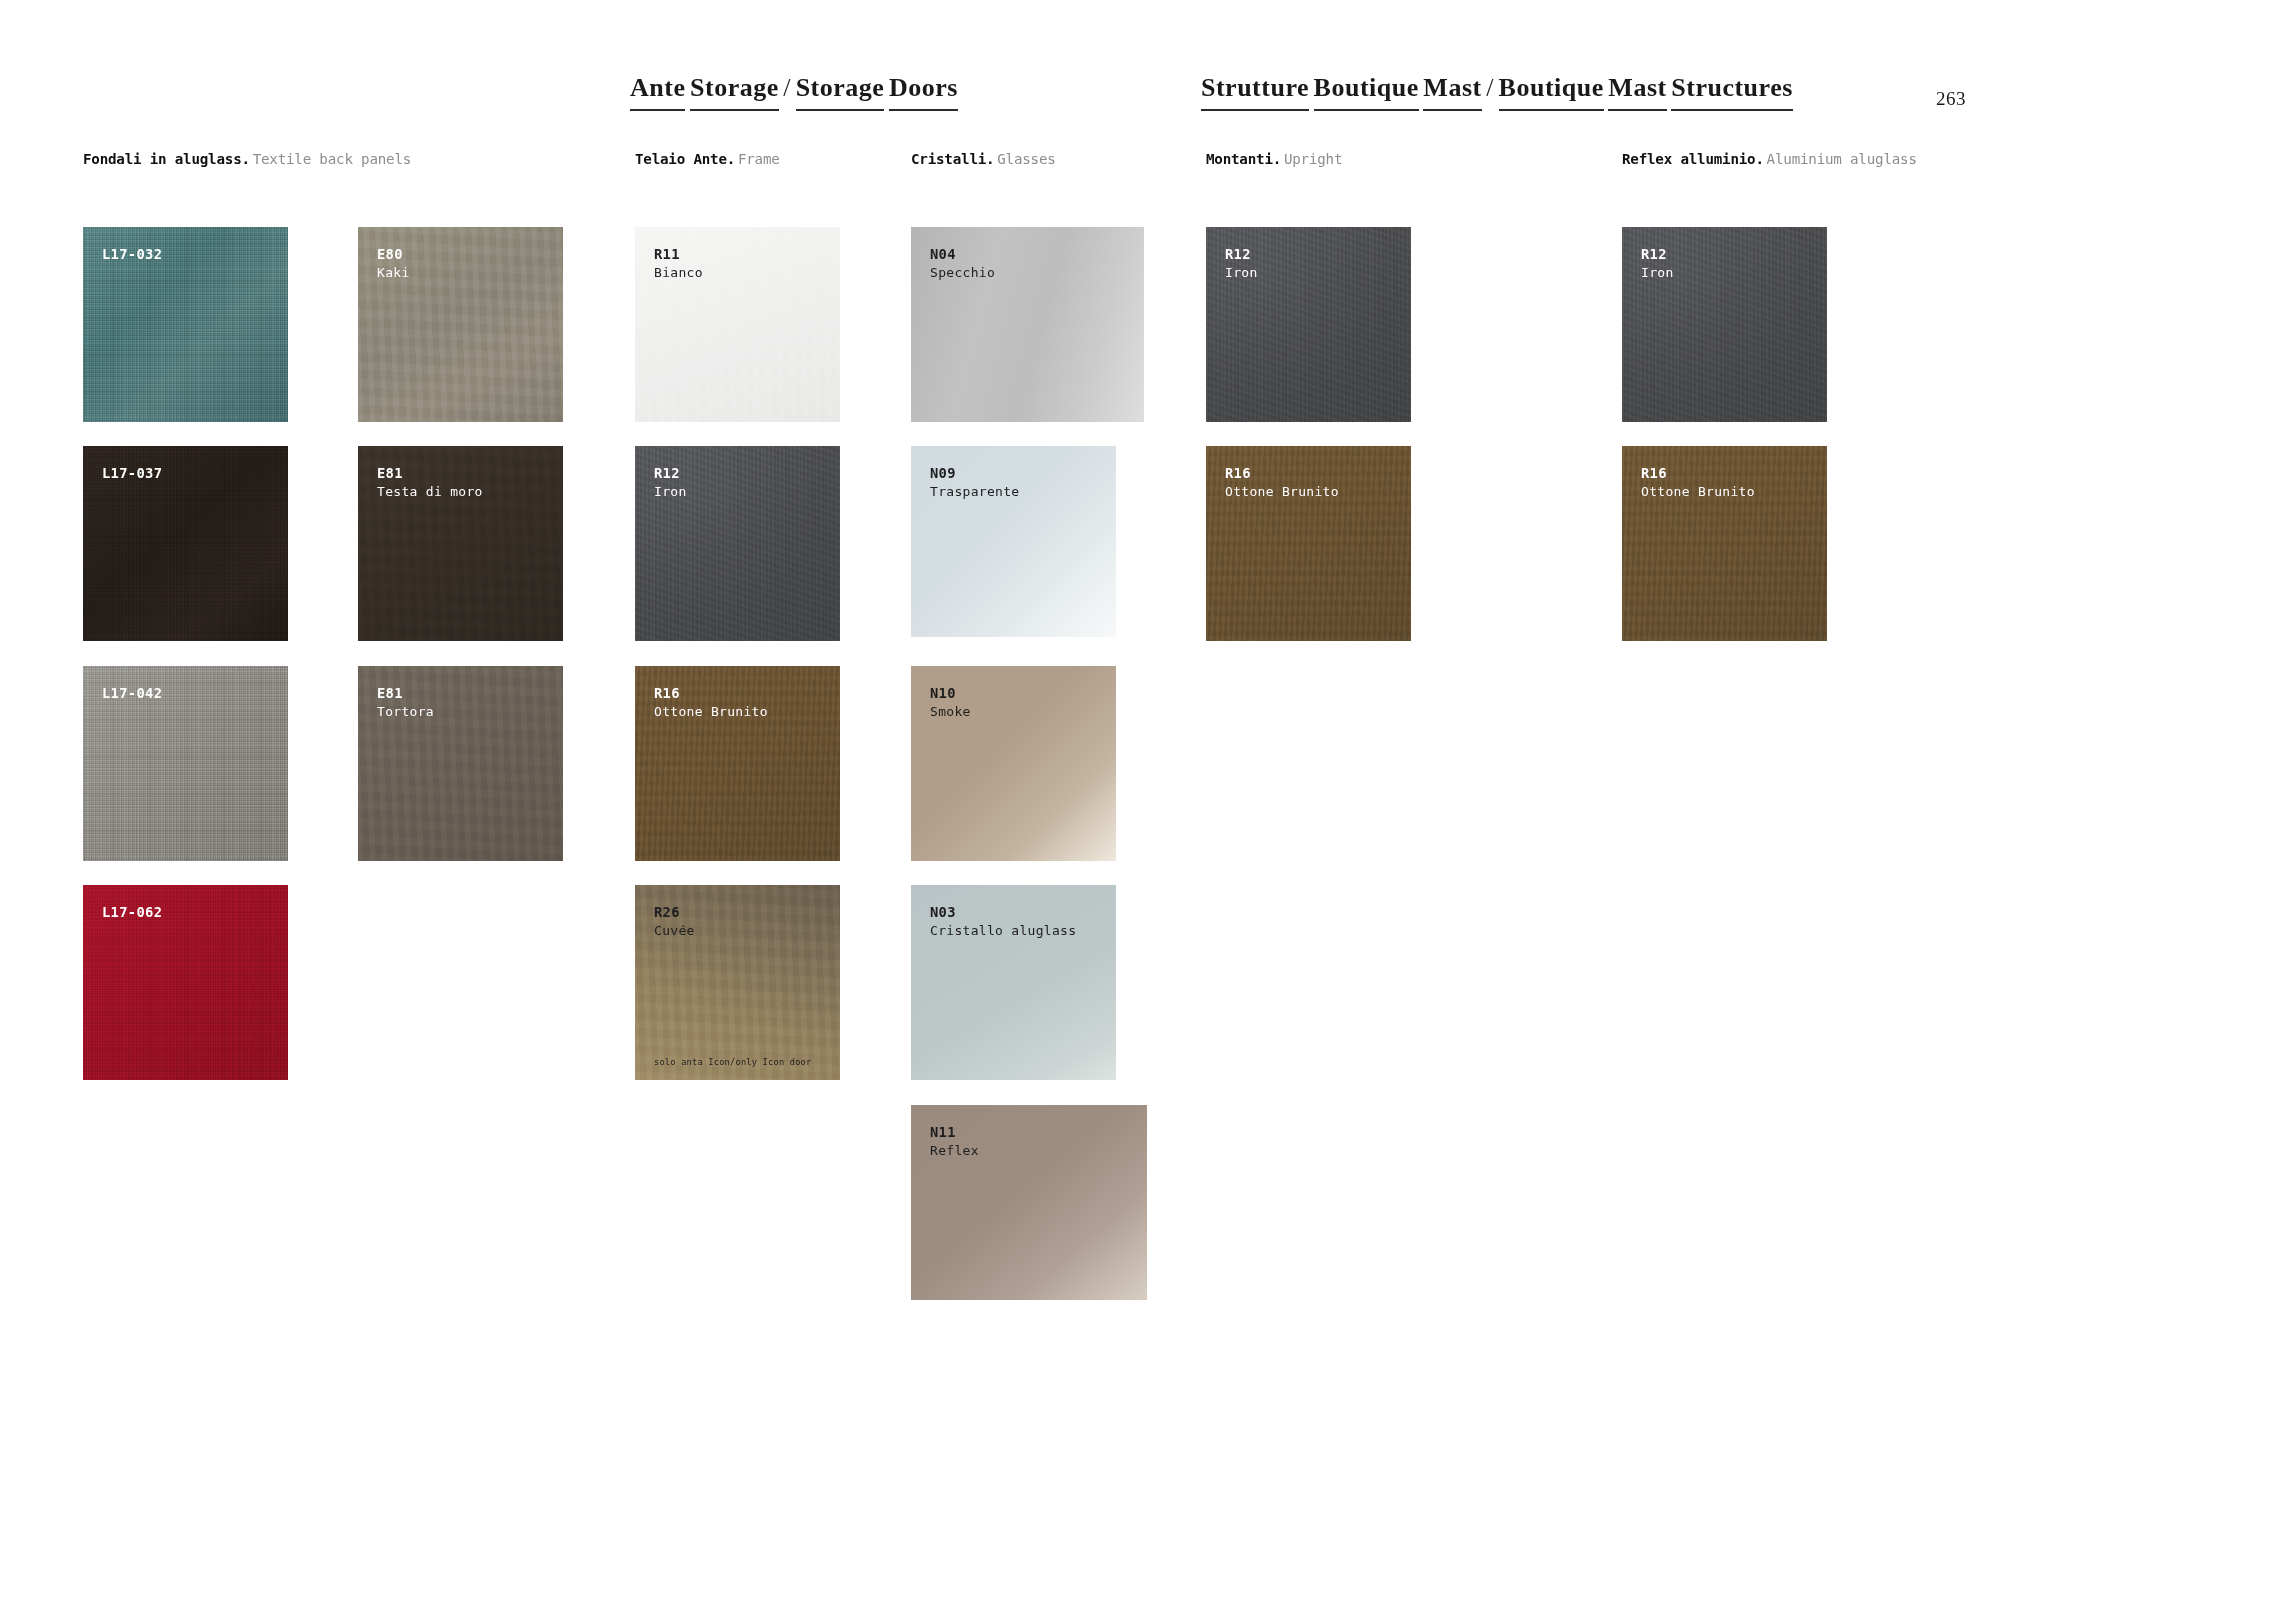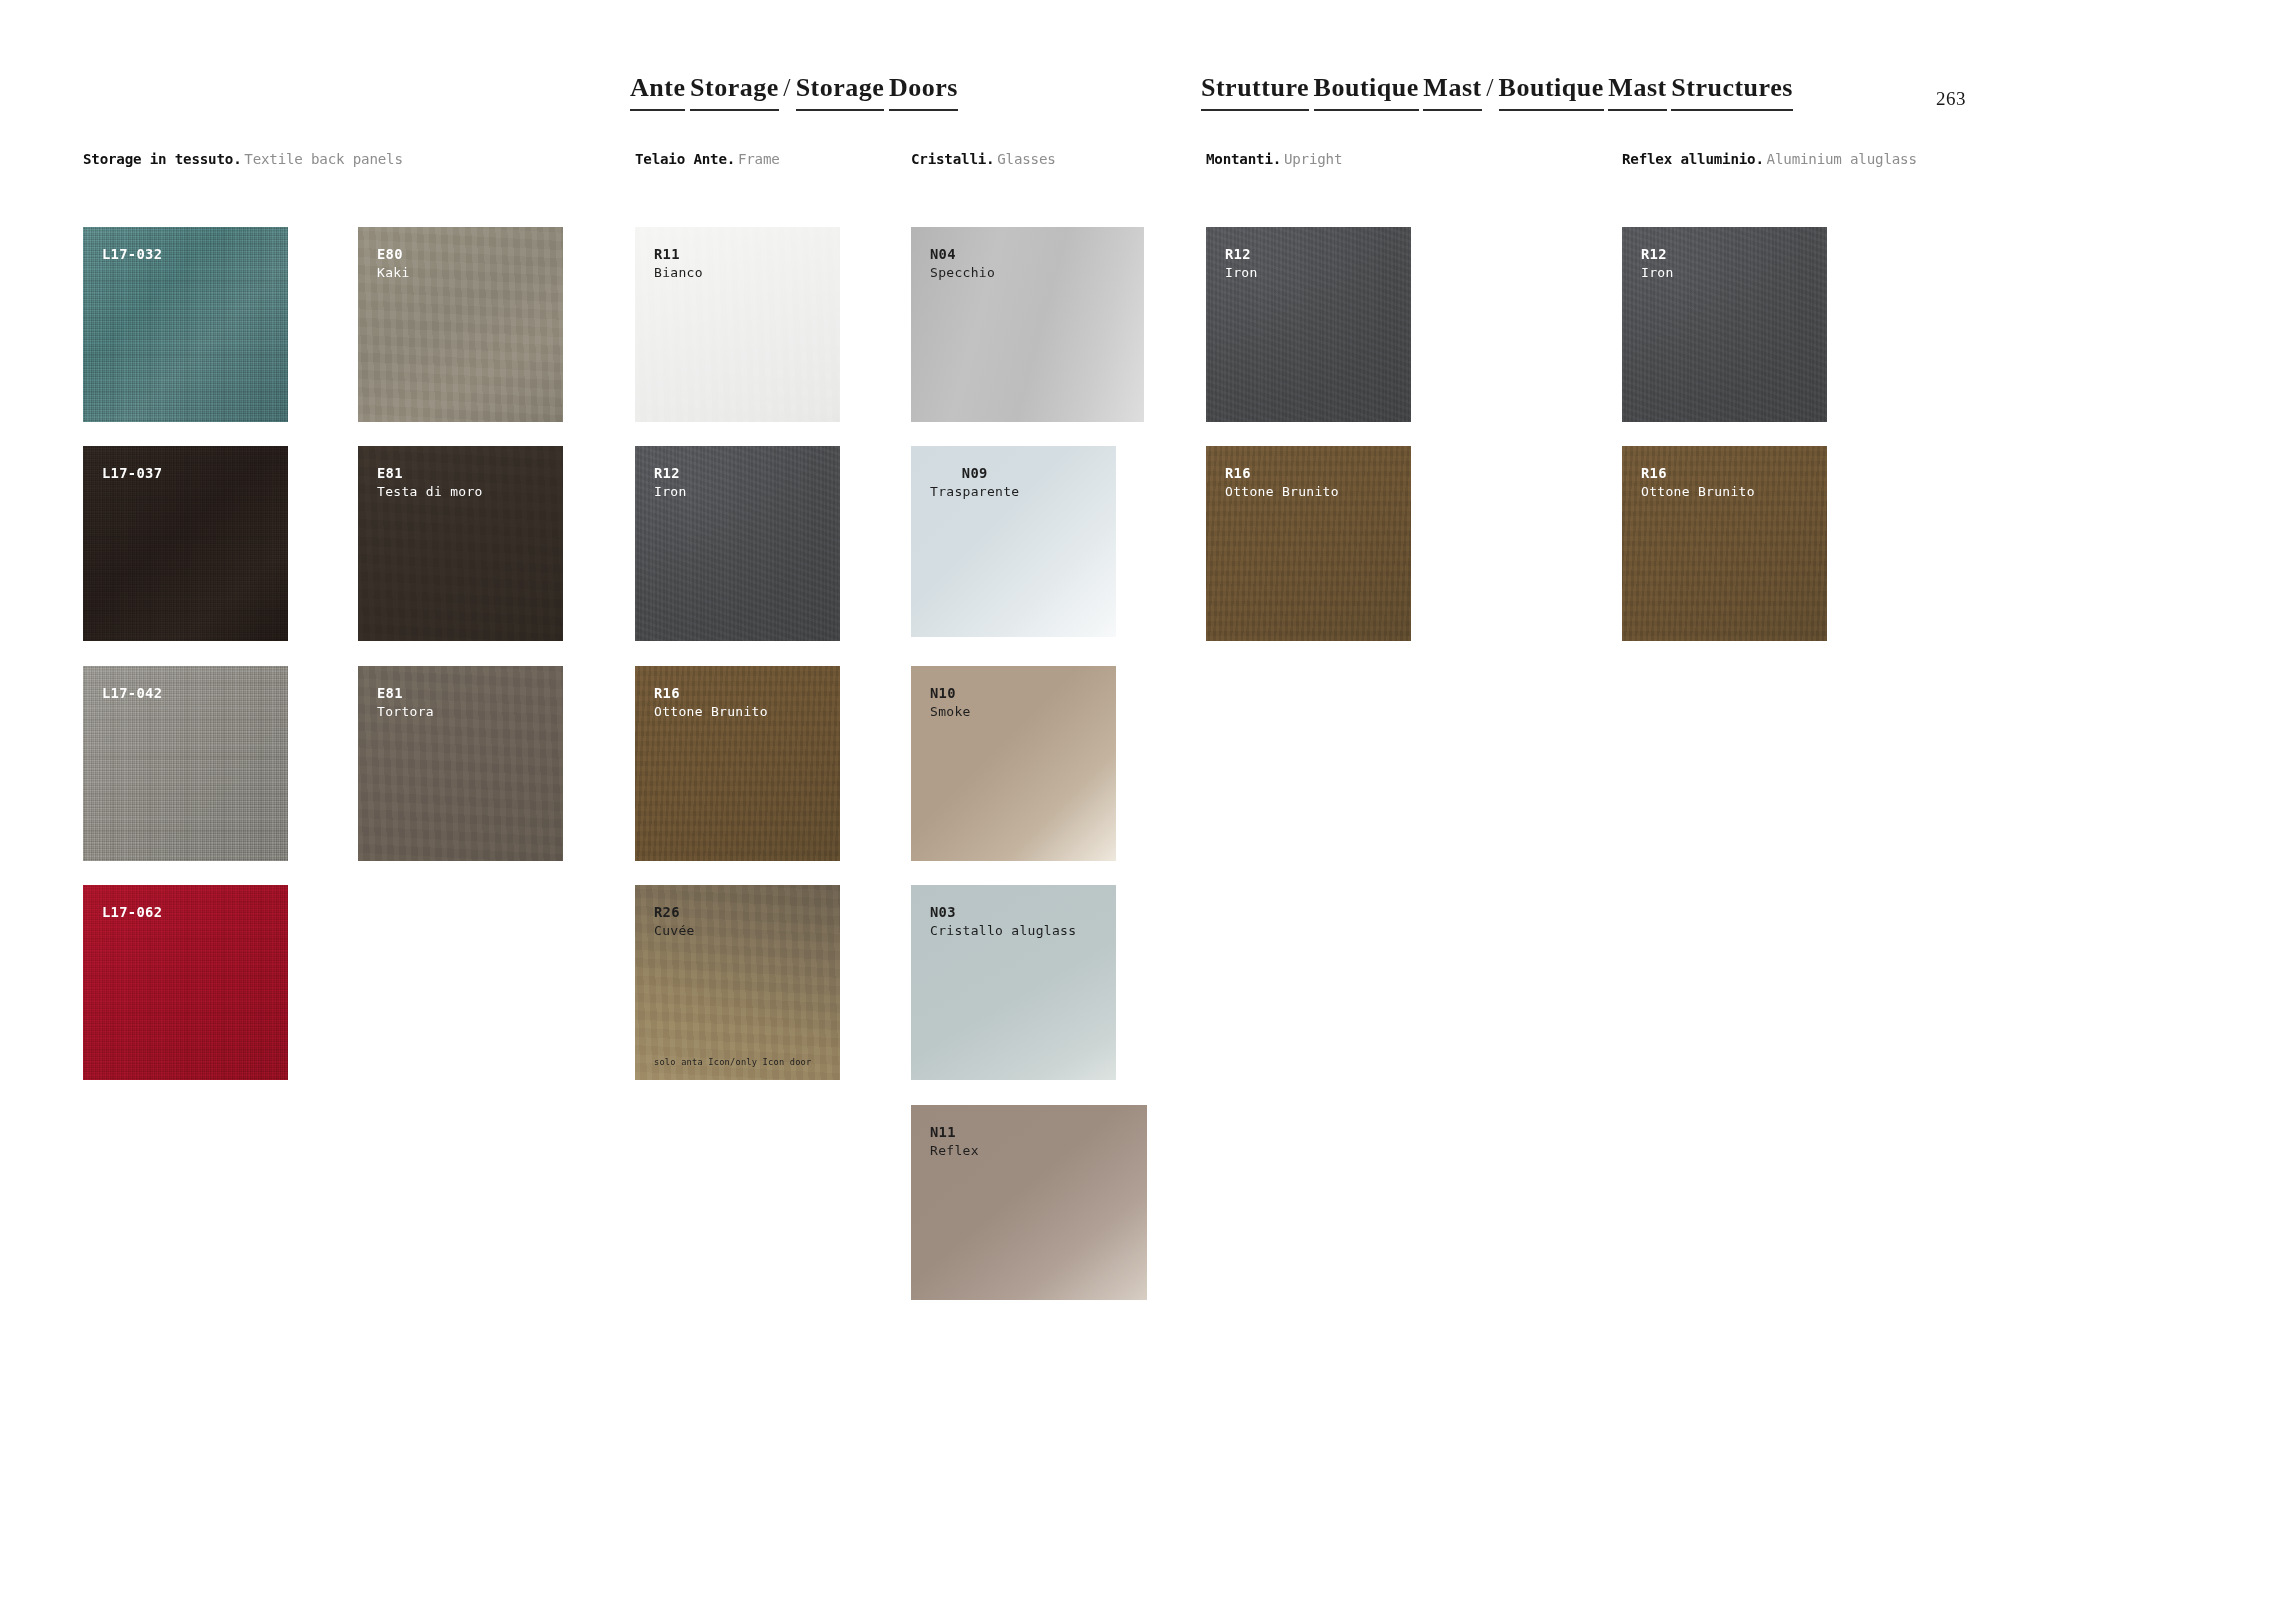--- a/index.html
+++ b/index.html
@@ -141,21 +141,21 @@
 </head>
 <body>
 
 <div class="page-headers">
   <div class="hdr hdr-1" id="hdr-0"><span class="w">Ante</span><span class="w">Storage</span><span class="sep">/</span><span class="w">Storage</span><span class="w">Doors</span></div>
   <div class="hdr hdr-2" id="hdr-1"><span class="w">Strutture</span><span class="w">Boutique</span><span class="w">Mast</span><span class="sep">/</span><span class="w">Boutique</span><span class="w">Mast</span><span class="w">Structures</span></div>
   <div class="page-num">263</div>
 </div>
 
 <div id="board">
-    <div class="col-head" style="left: 83px; top: 152px;"><span class="it">Storage in tessuto.</span><span class="en">Textile back panels</span></div>
+    <div class="col-head" style="left: 83px; top: 152px;"><span class="it">Fondali in aluglass.</span><span class="en">Textile back panels</span></div>
     <div class="swatch tex-weave" style="left: 83px; top: 227px; width: 205px; height: 195px; background: linear-gradient(135deg, rgb(90, 132, 132) 0%, rgb(74, 117, 117) 35%, rgb(87, 125, 125) 60%, rgb(68, 105, 107) 100%);">
       <div class="lbl lt">
         <span class="code">L17-032</span>
       </div>
     </div>
     <div class="swatch tex-weave" style="left: 83px; top: 446px; width: 205px; height: 195px; background: linear-gradient(140deg, rgb(46, 37, 32) 0%, rgb(36, 28, 24) 45%, rgb(43, 34, 29) 75%, rgb(31, 24, 20) 100%);">
       <div class="lbl lt">
         <span class="code">L17-037</span>
       </div>
     </div>
@@ -213,21 +213,21 @@
       </div>
       <div class="note dk">solo anta Icon/only Icon door</div>
     </div>
     <div class="col-head" style="left: 911px; top: 152px;"><span class="it">Cristalli.</span><span class="en">Glasses</span></div>
     <div class="swatch" style="left: 911px; top: 227px; width: 233px; height: 195px; background: linear-gradient(105deg, rgb(180, 180, 180) 0%, rgb(194, 194, 194) 32%, rgb(189, 189, 189) 55%, rgb(204, 204, 204) 78%, rgb(222, 222, 222) 100%);">
       <div class="lbl dk">
         <span class="code">N04</span>
         <span class="name">Specchio</span>
       </div>
     </div>
-    <div class="swatch" style="left: 911px; top: 446px; width: 205px; height: 191px; background: linear-gradient(135deg, rgb(210, 219, 223) 0%, rgb(212, 221, 225) 40%, rgb(228, 234, 236) 70%, rgb(247, 249, 250) 100%); text-align: center;">
+    <div class="swatch" style="left: 911px; top: 446px; width: 205px; height: 191px; background: linear-gradient(135deg, rgb(210, 219, 223) 0%, rgb(212, 221, 225) 40%, rgb(228, 234, 236) 70%, rgb(247, 249, 250) 100%);">
       <div class="lbl dk">
         <span class="code">N09</span>
         <span class="name">Trasparente</span>
       </div>
     </div>
     <div class="swatch" style="left: 911px; top: 666px; width: 205px; height: 195px; background: linear-gradient(135deg, rgb(176, 157, 138) 0%, rgb(176, 157, 138) 42%, rgb(195, 179, 159) 72%, rgb(239, 232, 221) 100%);">
       <div class="lbl dk">
         <span class="code">N10</span>
         <span class="name">Smoke</span>
       </div>

